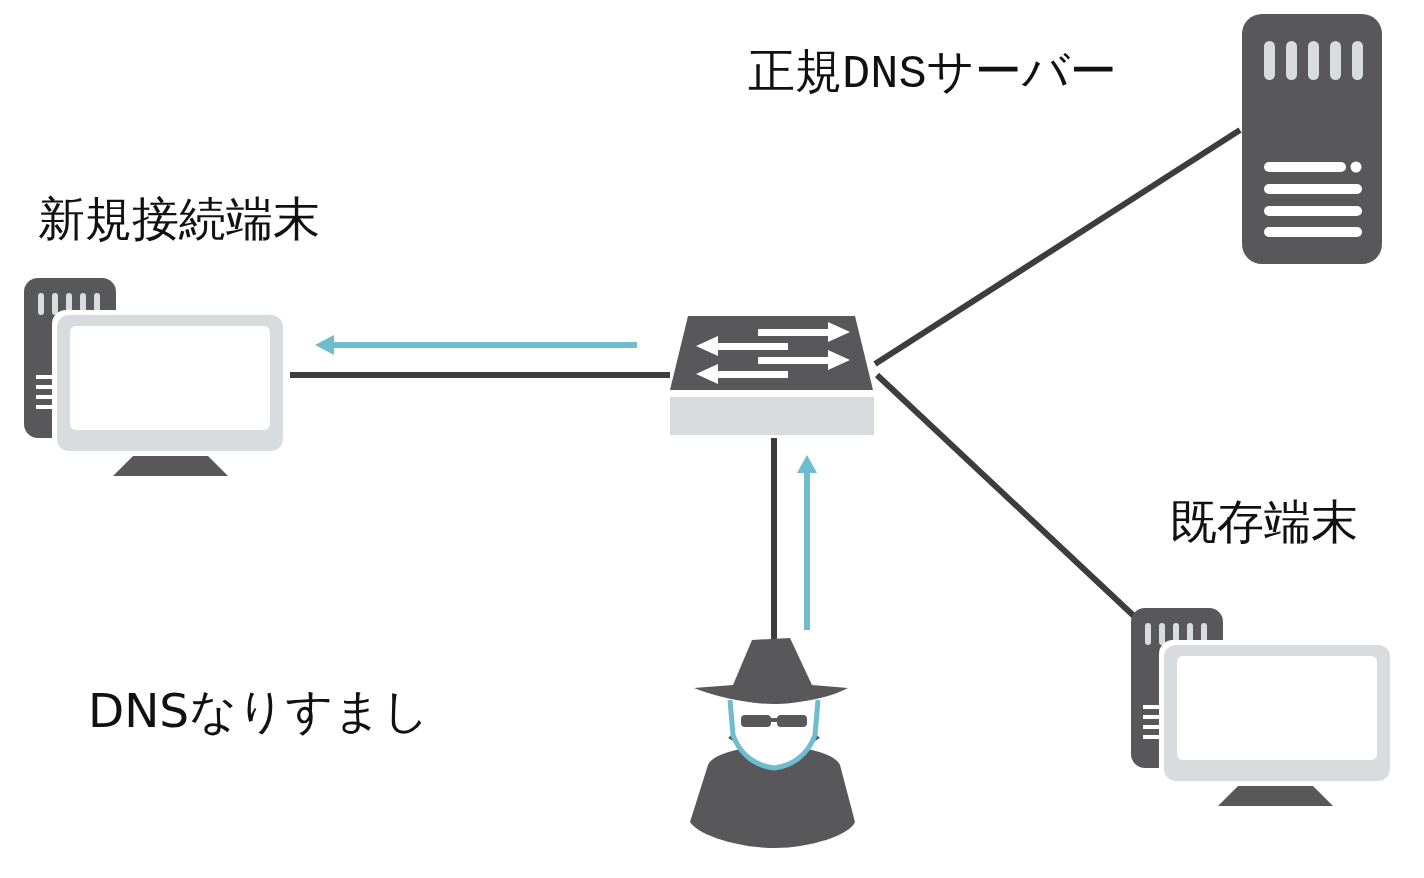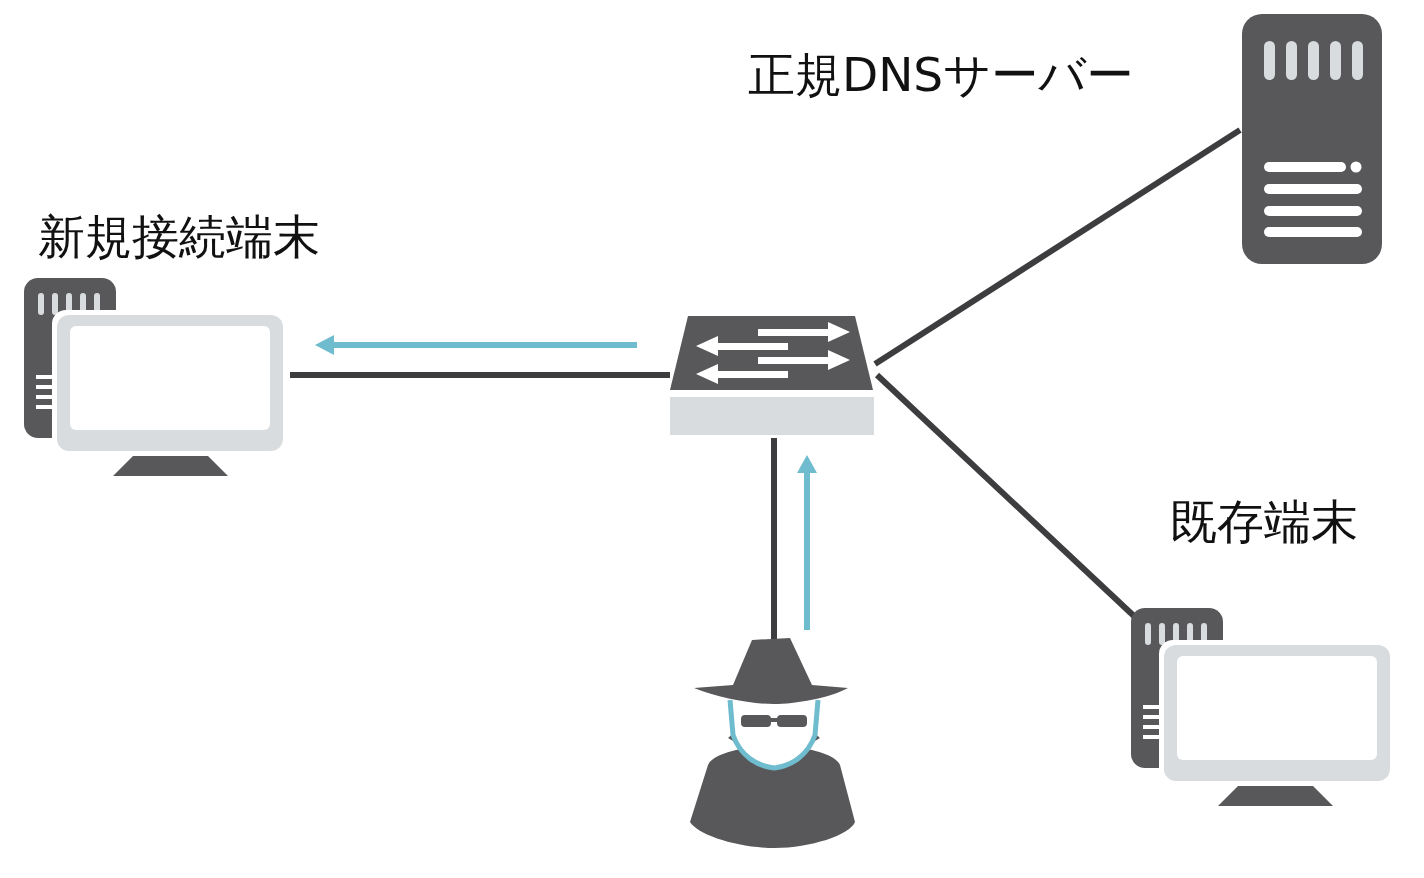--- a/index.html
+++ b/index.html
@@ -1,20 +1,20 @@
 <!DOCTYPE html>
 <html><head>
 <meta charset="utf-8">
 <style>
   html, body { margin: 0; padding: 0; background: #ffffff; }
   body { width: 1424px; height: 878px; position: relative; overflow: hidden;
          font-family: "DejaVu Sans", "Liberation Sans", sans-serif; color: #111; }
   .label { position: absolute; font-size: 47px; line-height: 1.25; white-space: nowrap; letter-spacing: 0px; }
-  #lbl-dns { left: 748px; top: 46px; }
-  #lbl-new { left: 38px; top: 208px; }
+  #lbl-dns { left: 748px; top: 46px; font-family: Liberation Mono, monospace; }
+  #lbl-new { left: 38px; top: 190px; }
   #lbl-exist { left: 1170px; top: 493px; }
   #lbl-attacker { left: 88px; top: 680px; line-height: 62px; }
   svg.diagram { position: absolute; left: 0; top: 0; }
 </style>
 </head>
 <body>
 
 <svg class="diagram" width="1424" height="878" viewBox="0 0 1424 878" xmlns="http://www.w3.org/2000/svg">
 
   <g stroke="#3d3d3f" stroke-width="6" fill="none">
@@ -120,13 +120,14 @@
     <rect x="769" y="718" width="10" height="4" fill="#58585a"></rect>
 
     <path d="M752,640 L790,638 L812,685 L848,688 C830,698 795,704 774,704 C752,704 718,698 694,688 L733,685 Z" fill="#58585a"></path>
   </g>
 </svg>
 
 <div class="label" id="lbl-dns">正規DNSサーバー</div>
 <div class="label" id="lbl-new">新規接続端末</div>
 <div class="label" id="lbl-exist">既存端末</div>
 <div class="label" id="lbl-attacker">
+  <div>DNSなりすまし</div>
 </div>
 
 </body></html>

